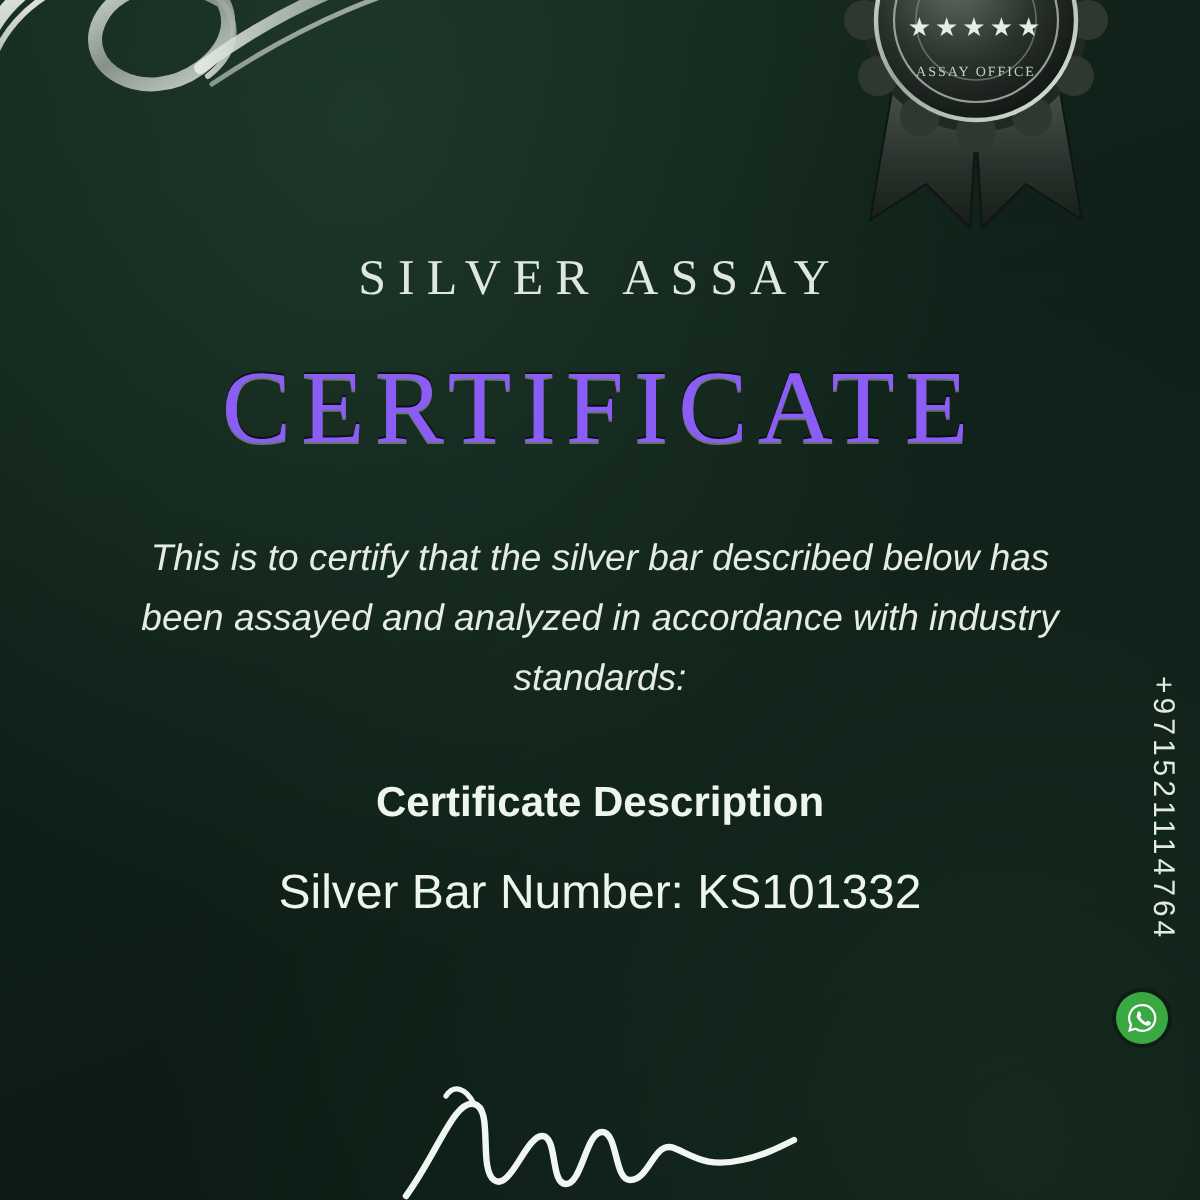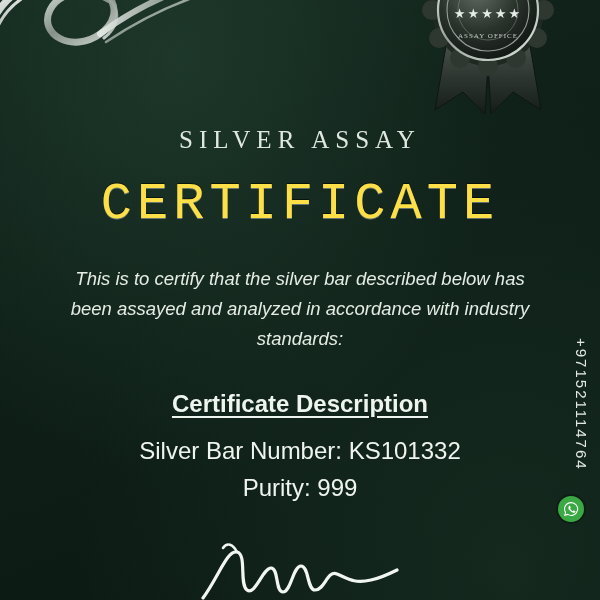--- a/index.html
+++ b/index.html
@@ -57,43 +57,42 @@
   }
   .eyebrow {
     font-family: "Liberation Serif", serif;
     font-size: 25px;
     letter-spacing: 6px;
     color: #dfe8e0;
     margin: 0 0 21px 0;
     font-weight: 400;
   }
   .title {
-    font-family: Liberation Mono, monospace;
+    font-family: Liberation Serif, serif;
     font-size: 52px;
     letter-spacing: 5px;
     margin: 15px;
     font-weight: 400;
-    color: #fde047;
+    color: #8b5cf6;
     text-shadow:
       0 1px 0 rgba(255,255,255,0.35),
       0 -1px 0 rgba(0,0,0,0.55);
   }
   .intro {
     margin: 30px auto 0 auto;
     max-width: 470px;
     font-style: italic;
     font-size: 18.5px;
     line-height: 1.62;
     color: #e4ece5;
   }
   .section-heading {
     margin: 36px 0 14px 0;
-    font-size: 24px;
+    font-size: 21px;
     color: #eef4ee;
-    text-decoration: underline;
     text-underline-offset: 4px;
   }
   .detail-line {
     font-size: 24px;
     line-height: 1.55;
     color: #eef4ee;
     margin: 0;
   }
 
   
@@ -218,21 +217,20 @@
   </svg>
 
   <div id="content">
     <p class="eyebrow">SILVER ASSAY</p>
     <h1 class="title">CERTIFICATE</h1>
     <p class="intro">This is to certify that the silver bar described below has been assayed and analyzed in accordance with industry standards:</p>
 
     <h2 class="section-heading">Certificate Description</h2>
 
     <p class="detail-line">Silver Bar Number: KS101332</p>
-    <p class="detail-line">Purity: 999</p>
   </div>
 
   <div id="signature">
     <svg width="230" height="66" viewBox="0 0 230 66" fill="none">
       <path d="M18,58 C34,36 42,10 52,12 C62,14 54,44 62,50 C70,56 78,28 86,28 C94,28 90,52 98,52 C106,52 108,26 116,26 C124,26 122,50 130,50 C140,50 142,30 152,34 C162,38 168,44 186,40 C196,38 204,34 212,30" stroke="#f2f6f2" stroke-width="3.2" stroke-linecap="round" fill="none"></path>
       <path d="M52,12 C48,4 42,2 38,8" stroke="#f2f6f2" stroke-width="2.6" stroke-linecap="round" fill="none"></path>
     </svg>
   </div>
 
   <div id="phone">+971521114764</div>

